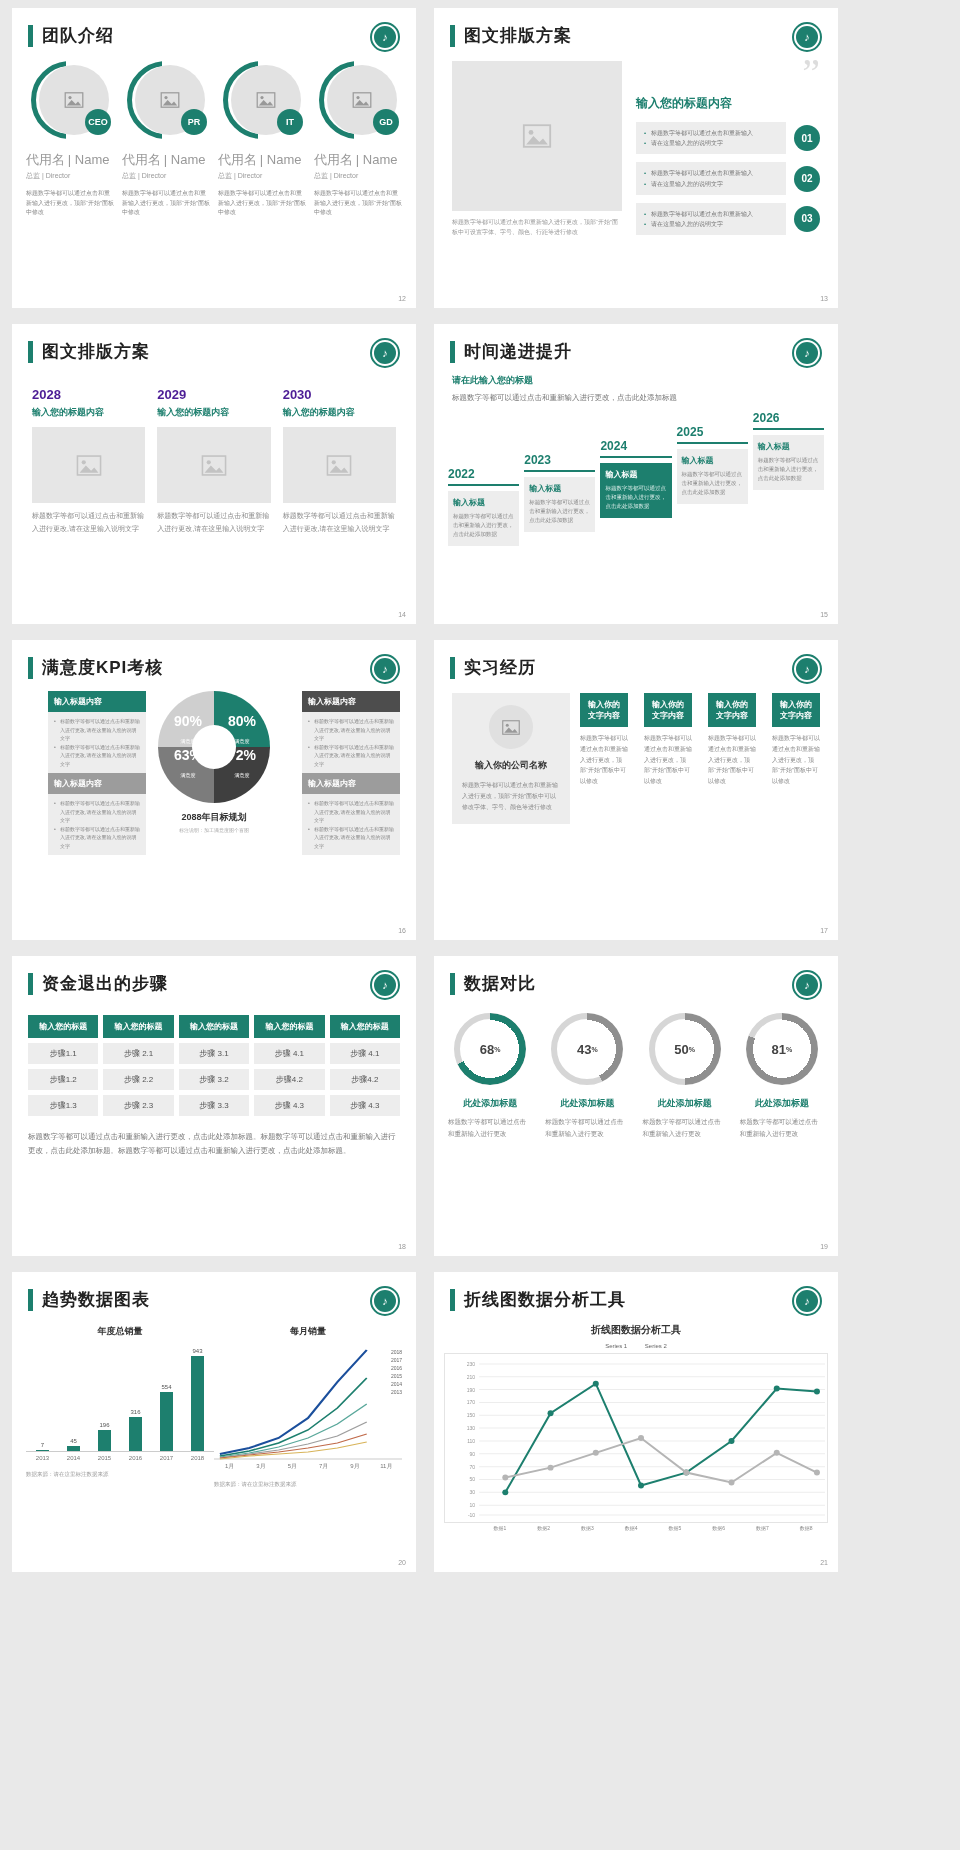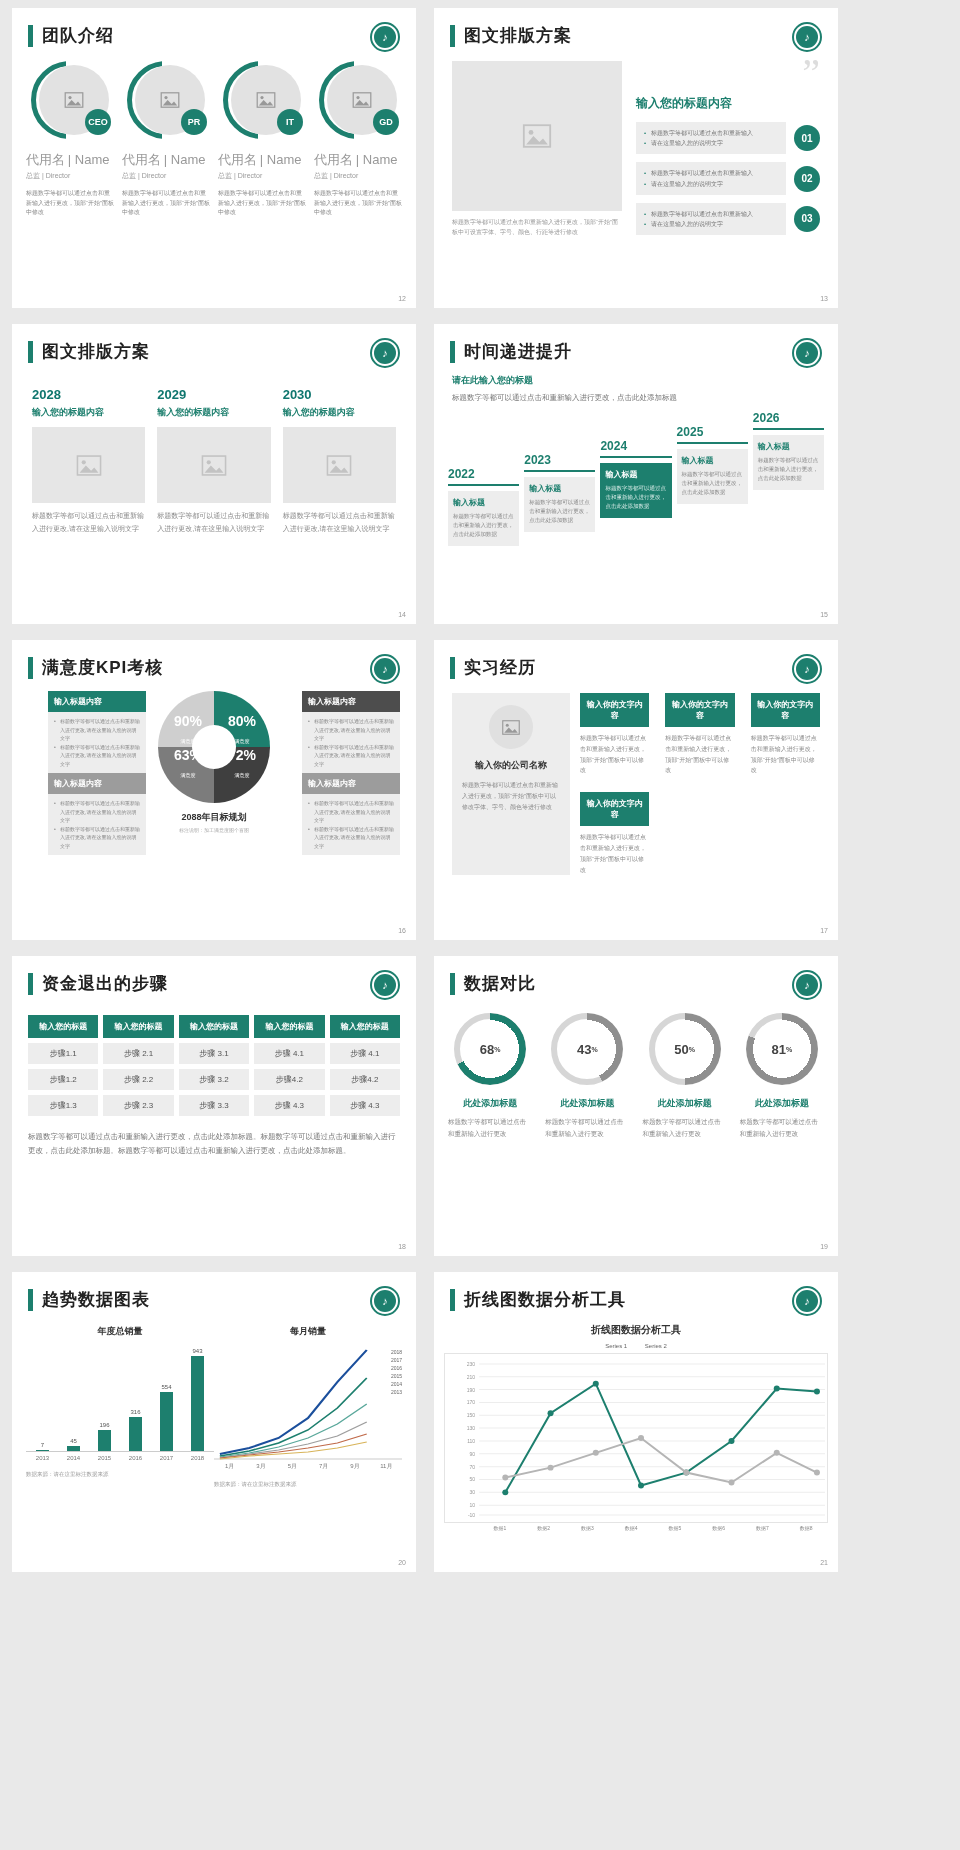--- a/index.html
+++ b/index.html
@@ -84,21 +84,21 @@
   .s13-box li:before{content:"•"; position:absolute; left:0; color:#1d7f6e;}
   .s13-num {
     width:26px; height:26px; border-radius:50%;
     background:#1d7f6e; color:#fff; font-size:10px; font-weight:bold;
     display:flex; align-items:center; justify-content:center; flex:0 0 26px;
   }
 
   
   .s14 { display:flex; gap:12px; padding:24px 20px 0 20px; }
   .s14-col { flex:1; }
-  .s14-year { font-size:13px; font-weight:bold; color:#0f766e; }
+  .s14-year { font-size:13px; font-weight:bold; color:#4c1d95; }
   .s14-sub { font-size:9px; font-weight:bold; color:#1d7f6e; margin-top:4px; }
   .s14-img { width:100%; height:76px; margin-top:8px; }
   .s14-txt { font-size:7px; color:#8a8a8a; line-height:1.8; margin-top:7px; }
 
   
   .s15-lead { padding:6px 18px 0 18px; }
   .s15-lead b { font-size:9px; color:#1d7f6e; }
   .s15-lead p { font-size:7.5px; color:#777; line-height:1.7; margin:5px 0 0; }
   .s15-steps { display:flex; align-items:flex-end; gap:5px; padding:6px 14px 0 14px; }
   .s15-item { flex:1; }
@@ -135,21 +135,21 @@
   .s16-goal { font-size:9px; font-weight:bold; margin-top:8px; }
   .s16-note { font-size:5px; color:#aaa; margin-top:3px; }
 
   
   .s17 { display:flex; padding:14px 18px 0 18px; gap:10px; }
   .s17-left { width:118px; background:#ededed; padding:12px 10px; }
   .s17-circ { width:44px; height:44px; border-radius:50%; background:#e0e0e0; margin:0 auto 10px;
               display:flex; align-items:center; justify-content:center;}
   .s17-name { font-size:9px; font-weight:bold; text-align:center; }
   .s17-p { font-size:6px; color:#8a8a8a; line-height:1.8; margin-top:8px; }
-  .s17-right { flex:1; display:grid; grid-template-columns:1fr 1fr 1fr; gap:16px; align-content:start;}
+  .s17-right { flex:1; display:grid; grid-template-columns:1fr 1fr 1fr 1fr; gap:16px; align-content:start;}
   .s17-card-h { background:#1d7f6e; color:#fff; font-size:8px; font-weight:bold; padding:6px; text-align:center; }
   .s17-card-p { font-size:6px; color:#8a8a8a; line-height:1.8; margin-top:6px; }
 
   
   .s18 { padding:20px 16px 0 16px; }
   .tbl { display:grid; grid-template-columns:repeat(5,1fr); gap:5px;border-radius:30px; }
   .th { background:#1d7f6e; color:#fff; font-size:8px; font-weight:bold; text-align:center; padding:6px 2px; }
   .td { background:#ededed; color:#555; font-size:8px; text-align:center; padding:5px 2px; }
   .s18-note { font-size:7.5px; color:#777; line-height:1.9; margin-top:14px; }
 

